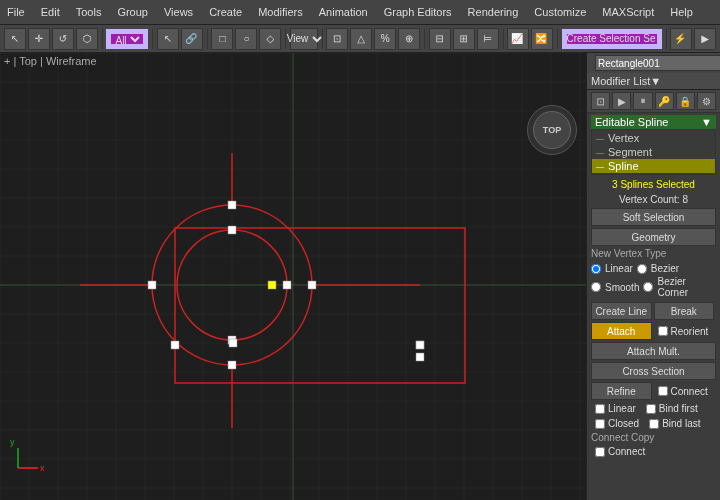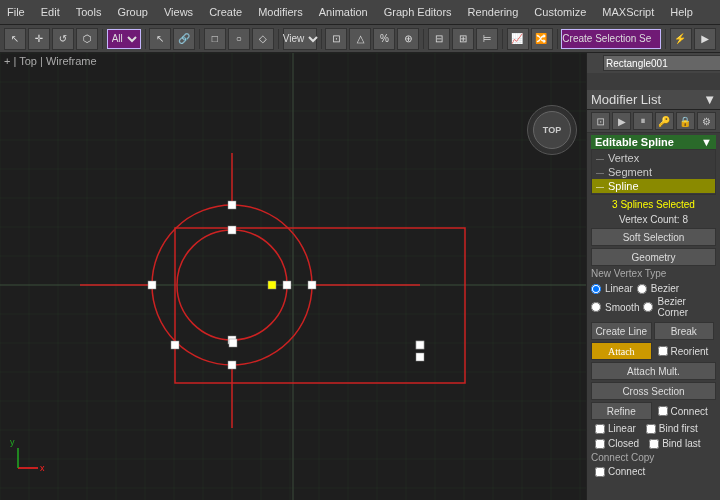--- a/index.html
+++ b/index.html
@@ -17,21 +17,21 @@
       width: 720px; height: 28px; background: #444; display: flex; align-items: center;
       border-bottom: 1px solid #222; padding: 2px 4px; gap: 2px;
     }
     .toolbar-btn {
       height: 22px; min-width: 22px; background: #555; border: 1px solid #333;
       color: #ddd; font-size: 10px; cursor: pointer; display: flex; align-items: center; justify-content: center;
       padding: 0 3px;
     }
     .toolbar-sep { width: 1px; height: 20px; background: #333; margin: 0 2px; }
     .toolbar-select {
-      height: 20px; background: #701a75; border: 1px solid #c4b5fd; color: #ddd; font-size: 10px;
+      height: 20px; background: #a21caf; border: 5px solid #c4b5fd; color: #ddd; font-size: 10px;
     }
 
     
     #main-layout {
       display: flex; width: 720px; height: 452px;
     }
 
     
     #viewport-area {
       width: 586px; height: 452px; position: relative; background: #1a1a1a;
@@ -62,25 +62,25 @@
     }
 
     
     #right-panel {
       width: 134px; height: 452px; background: #3c3c3c; overflow-y: auto;
       border-left: 1px solid #222;
     }
 
     .panel-header {
       background: #4a4a4a; border-bottom: 1px solid #222; padding: 2px 4px;
-      font-size: 13px; color: #ddd; display: flex; align-items: center; justify-content: space-between; margin-top: 17px;
+      font-size: 11px; color: #ddd; display: flex; align-items: center; 
     }
 
     .panel-name-row {
-      display: flex; align-items: center; padding: 2px 16px; gap: 2px; background: #444;
+      display: flex; align-items: center; padding: 2px 8px; gap: 2px; background: #444;
     }
     .panel-name-input {
       flex: 1; height: 16px; background: #666; border: 1px solid #333; color: #fff; font-size: 10px; padding: 0 2px;
     }
     .mod-item {
       padding: 1px 4px; font-size: 11px; color: #ccc; cursor: pointer;
       display: flex; align-items: center; gap: 4px;
     }
     .mod-item.active { background: #5a8ec5; color: #fff; }
     .mod-item .arrow { font-size: 8px; color: #aaa; }
@@ -299,21 +299,21 @@
     <div class="icon-row" style="padding:2px 4px; background:#444; border-bottom:1px solid #333;">
       <button class="icon-btn">⊡</button>
       <button class="icon-btn">▶</button>
       <button class="icon-btn">⏸</button>
       <button class="icon-btn">🔑</button>
       <button class="icon-btn">🔒</button>
       <button class="icon-btn">⚙</button>
     </div>
 
     <div style="margin:2px 4px;">
-      <div class="section-title" style="background:#2a6a2a;font-weight:bold;">
+      <div class="section-title" style="background:#2a6a2a;">
         <span>Editable Spline</span>
         <span>▼</span>
       </div>
       <div style="background:#3a3a3a; border:1px solid #333; padding:1px 0;">
         <div class="mod-item">
           <span class="arrow">—</span>
           <span>Vertex</span>
         </div>
         <div class="mod-item">
           <span class="arrow">—</span>
@@ -352,21 +352,21 @@
         <label>Bezier Corner</label>
       </div>
     </div>
 
     <div class="btn-row">
       <button class="half-btn">Create Line</button>
       <button class="half-btn">Break</button>
     </div>
 
     <div class="btn-row" style="align-items:center;">
-      <button class="half-btn yellow-btn" style="background:#cc9900; color:#fff;font-family:Liberation Serif, serif;">Attach</button>
+      <button class="half-btn yellow-btn" style="background:#cc9900; color:#fff;">Attach</button>
       <div class="checkbox-row">
         <input type="checkbox" style="">
         <label>Reorient</label>
       </div>
     </div>
 
     <div class="btn-row">
       <button class="half-btn" style="width:100%;">Attach Mult.</button>
     </div>
 

